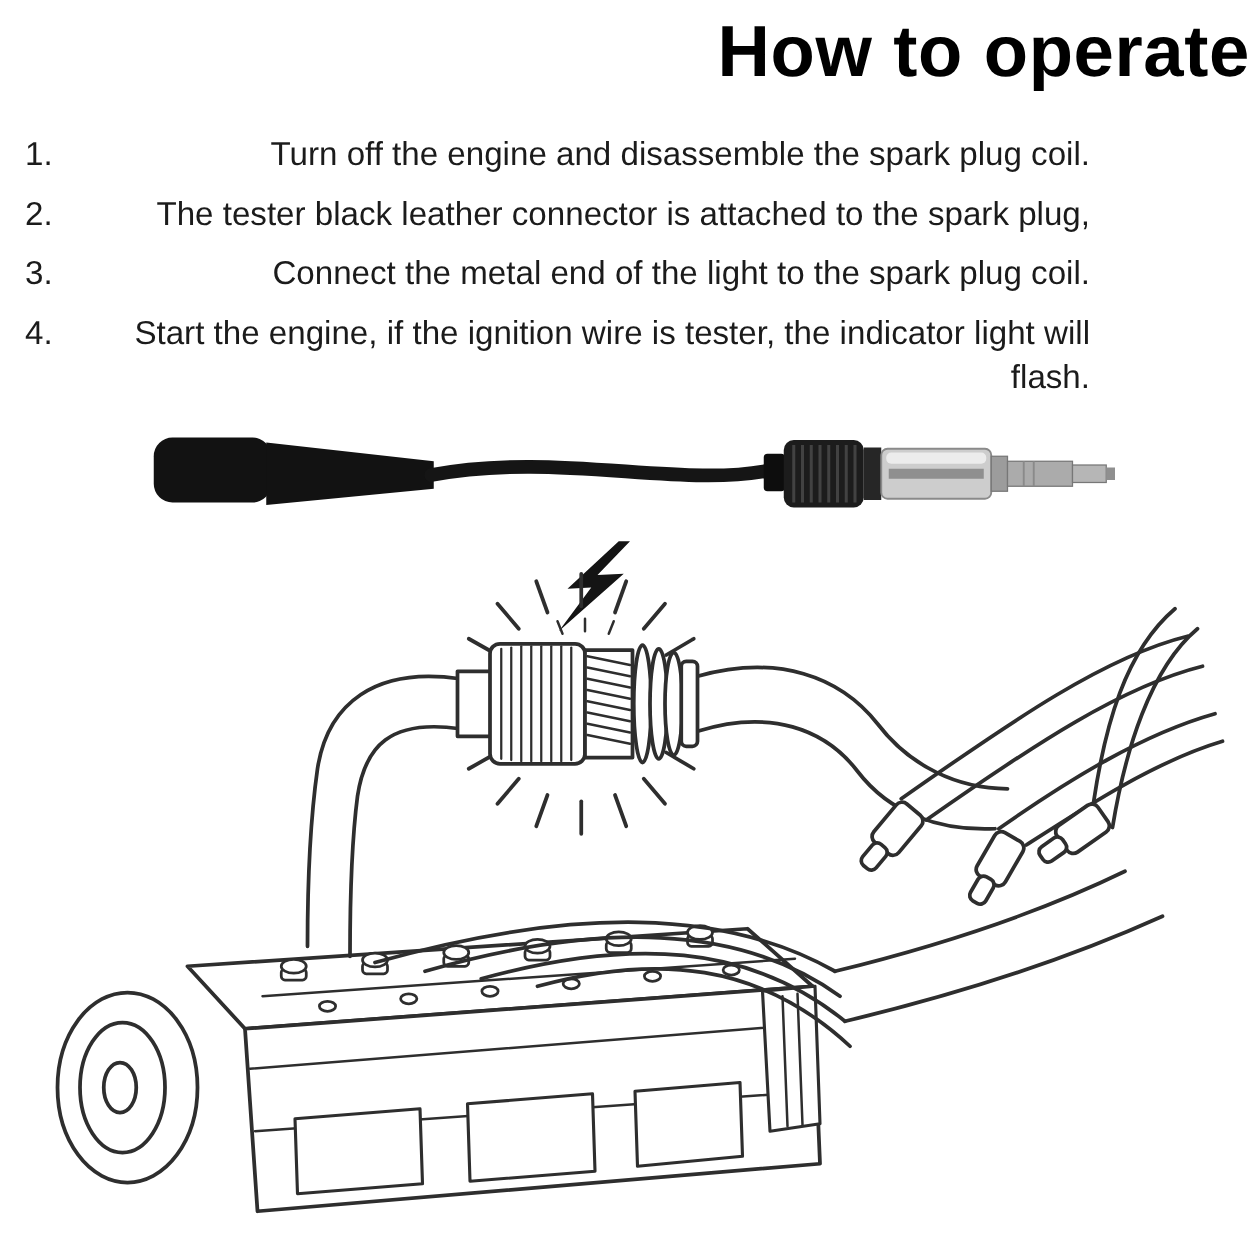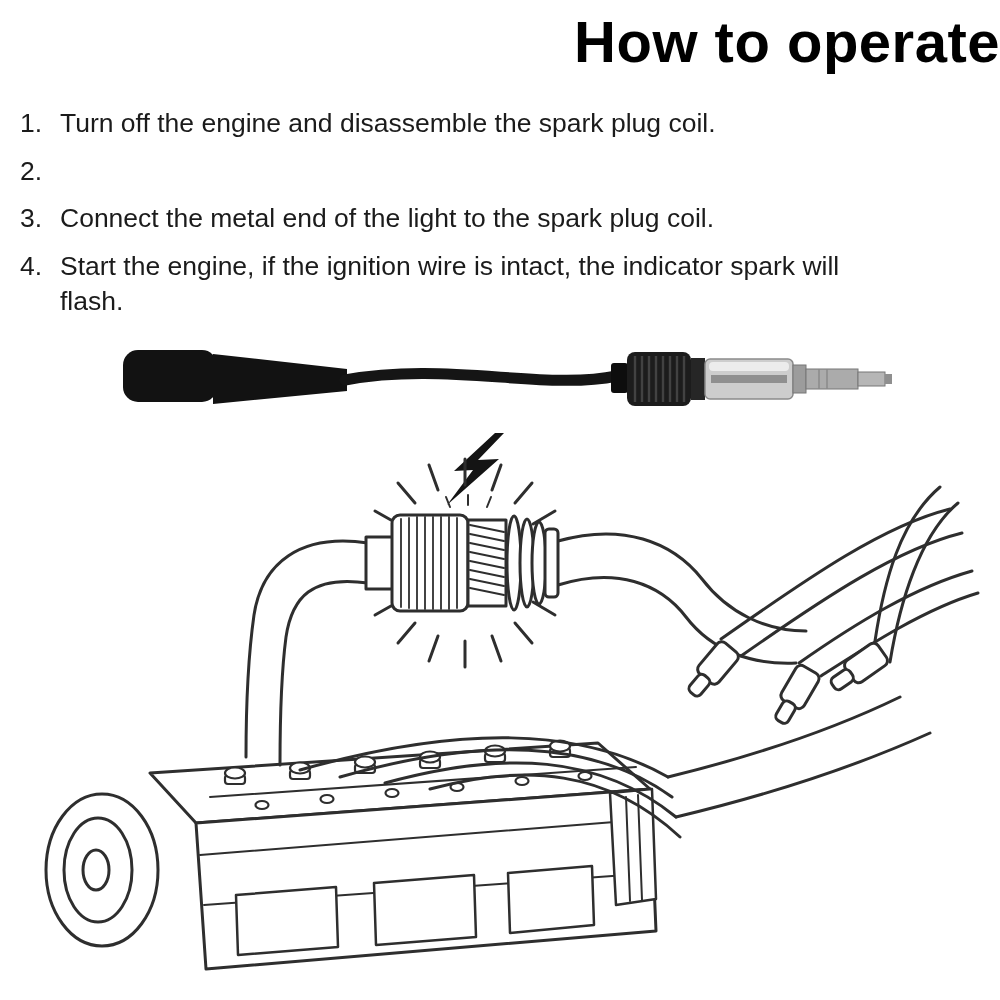--- a/index.html
+++ b/index.html
@@ -3,48 +3,49 @@
 <meta charset="utf-8">
 <style>
   html,body{margin:0;padding:0;background:#fff;}
   body{width:1000px;height:1000px;overflow:hidden;font-family:"Liberation Sans",sans-serif;}
   .page{position:relative;width:1000px;height:1000px;background:#fff;}
   .title{position:absolute;top:8px;left:0;width:100%;text-align:right;
          font-size:58px;font-weight:800;color:#000;margin:0;letter-spacing:.5px;}
   .steps{position:absolute;top:106px;left:20px;width:930px;list-style:none;margin:0;padding:0;}
   .step{display:flex;font-size:26.5px;color:#1b1b1b;margin-bottom:12px;line-height:1.34;}
   .step-num{flex:0 0 40px;}
-  .step-text{flex:1;max-width:812px;}
+  .step-text{flex:1;max-width:812px;text-align:right;}
   .tester-photo{position:absolute;left:115px;top:345px;width:780px;height:95px;}
   .engine-art{position:absolute;left:0;top:425px;width:1000px;height:575px;}
   svg{display:block;width:100%;height:100%;}
   .la{stroke:#2e2e2e;fill:none;stroke-linecap:round;stroke-linejoin:round;}
 </style>
 </head>
 <body>
 
 <div class="page">
 
   <h1 class="title">How to operate</h1>
 
   <ol class="steps">
     <li class="step">
       <span class="step-num">1.</span>
       <span class="step-text">Turn off the engine and disassemble the spark plug coil.</span>
     </li>
     <li class="step">
       <span class="step-num">2.</span>
+      <span class="step-text">The tester black leather connector is attached to the spark plug,</span>
     </li>
     <li class="step">
       <span class="step-num">3.</span>
       <span class="step-text">Connect the metal end of the light to the spark plug coil.</span>
     </li>
     <li class="step">
       <span class="step-num">4.</span>
-      <span class="step-text">Start the engine, if the ignition wire is intact, the indicator spark will flash.</span>
+      <span class="step-text">Start the engine, if the ignition wire is tester, the indicator light will flash.</span>
     </li>
   </ol>
 
   <div class="tester-photo">
     <svg viewBox="0 0 780 95">
       <g>
         <rect x="8" y="5" width="94" height="52" rx="15" fill="#121212"></rect>
         <polygon points="98,9 232,24 232,46 98,59" fill="#121212"></polygon>
       </g>
       <path d="M230,35 C330,16 430,46 502,31" stroke="#151515" stroke-width="11" fill="none" stroke-linecap="round"></path>

